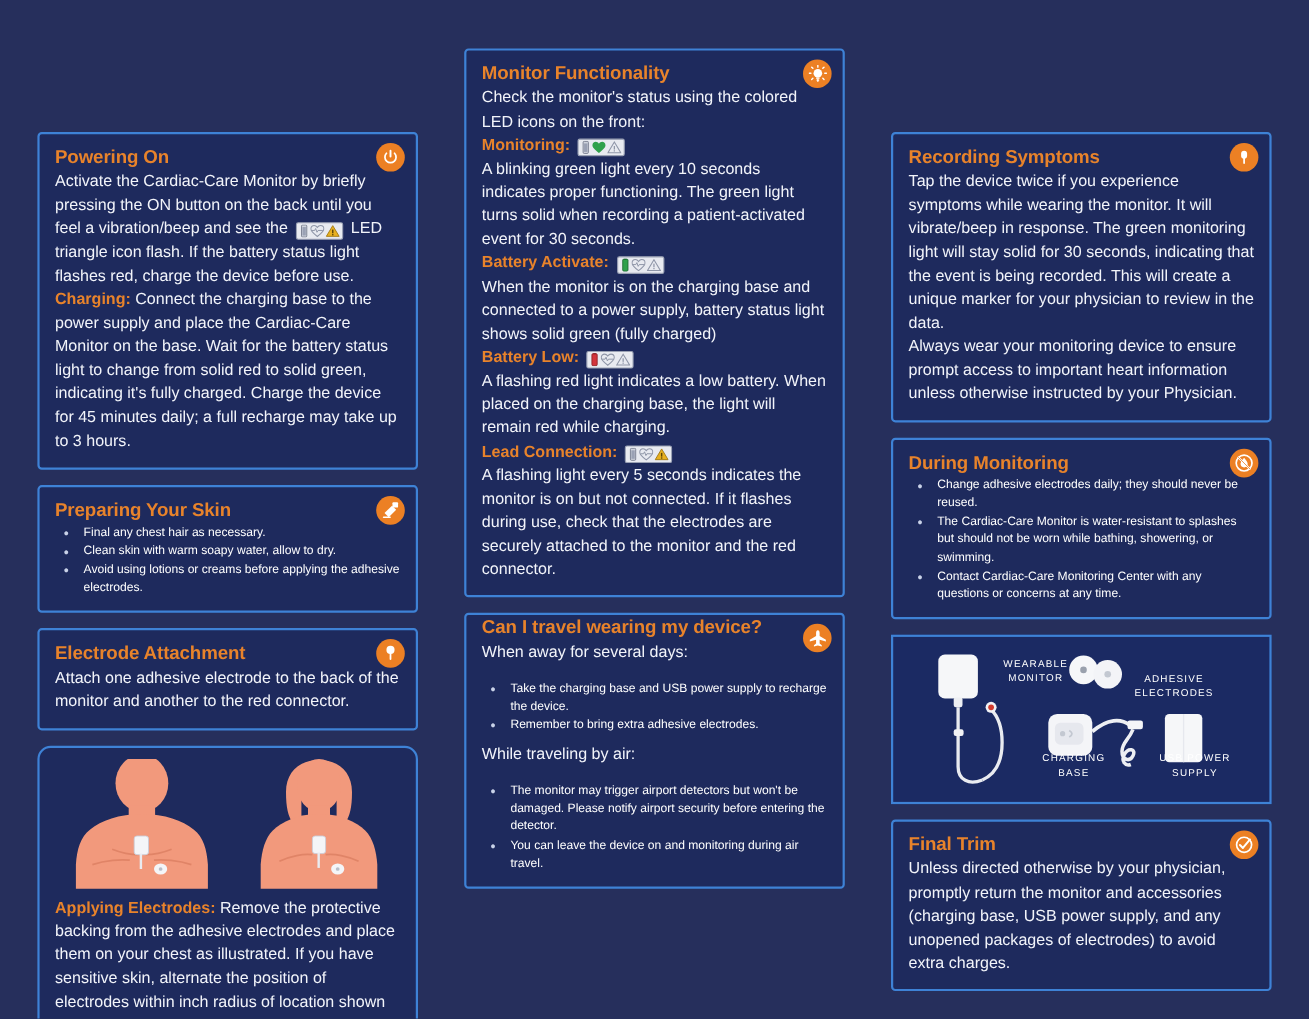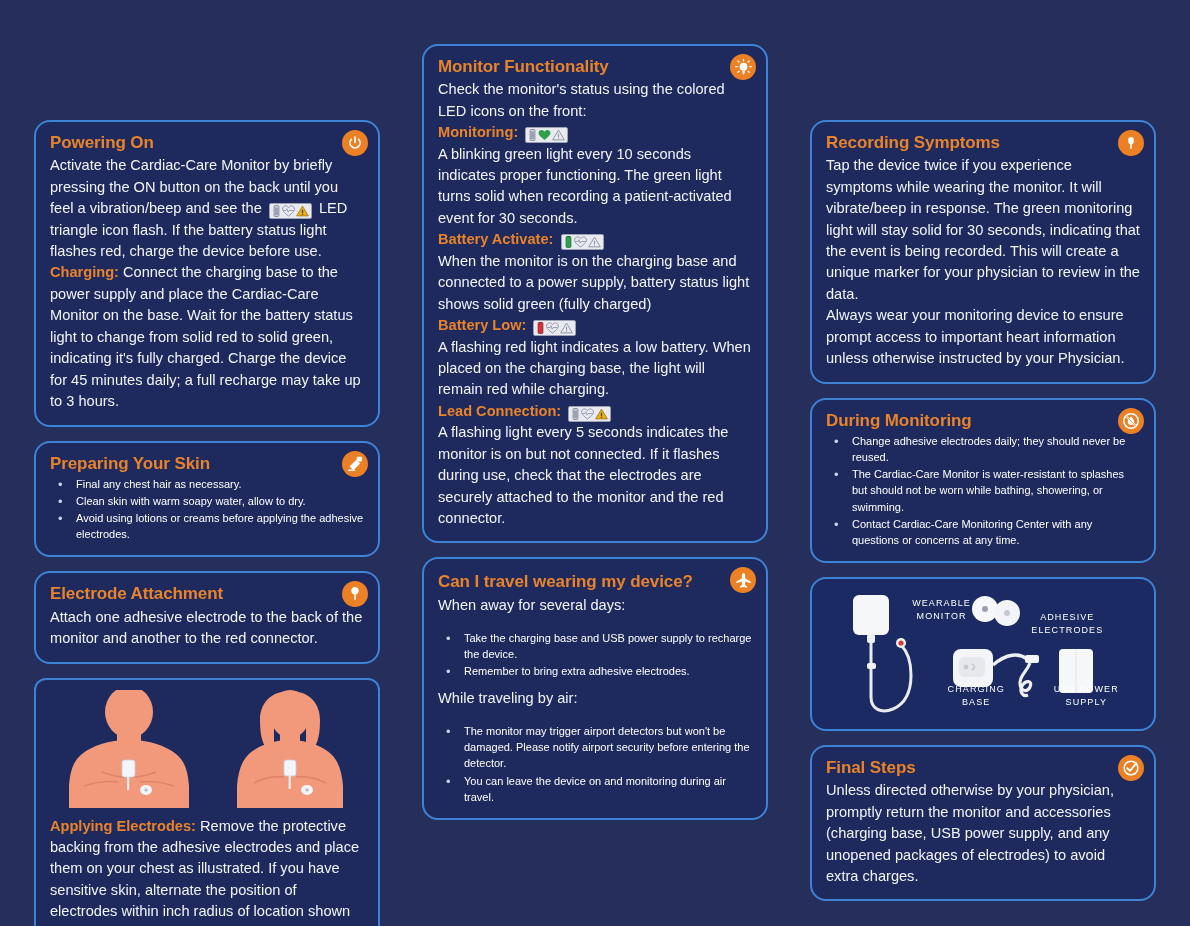--- a/index.html
+++ b/index.html
@@ -39,21 +39,21 @@
     width: 346px;
     gap: 14px;
   }
   .col-left  { padding-top: 120px; }
   .col-mid   { padding-top: 44px; }
   .col-right { padding-top: 120px; }
 
   .card {
     position: relative;
     border: 2px solid #3E82D6;
-    border-radius: 16px;
+    border-radius: 4px;
     background: #1E2A5D;
     padding: 10px 14px 12px 14px;
     box-sizing: border-box;
   }
   .card-title {
     color: #E8832B;
     font-weight: bold;
     font-size: 17px;
     line-height: 1.25;
     margin: 0 0 2px 0;
@@ -139,21 +139,21 @@
     gap: 16px;
     padding: 10px 0 4px 0;
   }
   .figure-text {
     padding: 2px 14px 0 14px;
   }
 
   
   .acc-card {
     border: 2px solid #3E82D6;
-    border-radius: 16px;
+    border-radius: 0;
     background: #1B2A63;
     padding: 8px 10px;
     box-sizing: border-box;
   }
   .acc-inner {
     position: relative;
     width: 100%;
     height: 134px;
   }
   .acc-label {
@@ -366,21 +366,21 @@
             <svg width="13" height="12" viewBox="0 0 16 14">
                 <path d="M8 1 L15.2 13 L0.8 13 Z" fill="#E8B020" stroke="#A07710" stroke-width="1"></path>
                 <rect x="7.2" y="5.4" width="1.6" height="4.2" fill="#5c4608"></rect>
                 <rect x="7.2" y="10.4" width="1.6" height="1.5" fill="#5c4608"></rect>
               </svg>
           </span>
         </p>
         <p class="body-text">A flashing light every 5 seconds indicates the monitor is on but not connected. If it flashes during use, check that the electrodes are securely attached to the monitor and the red connector.</p>
       </div>
 
-      <div class="card" style="padding-top:12px;">
+      <div class="card" style="padding-top:0;">
         <div class="card-icon">
           <svg width="17" height="17" viewBox="0 0 20 20">
             <path d="M10 1.2 C11.2 1.2 11.9 2.4 11.9 4.2 L11.9 7.4 L18.6 11.4 L18.6 13.2 L11.9 11.2 L11.9 15.4 L14.2 17.1 L14.2 18.6 L10 17.5 L5.8 18.6 L5.8 17.1 L8.1 15.4 L8.1 11.2 L1.4 13.2 L1.4 11.4 L8.1 7.4 L8.1 4.2 C8.1 2.4 8.8 1.2 10 1.2 Z" fill="#fff"></path>
           </svg>
         </div>
         <h2 class="card-title">Can I travel wearing my device?</h2>
         <p class="body-text" style="margin-top:0;">When away for several days:</p>
         <ul class="bullets" style="margin-top:14px;">
           <li>Take the charging base and USB power supply to recharge the device.</li>
           <li>Remember to bring extra adhesive electrodes.</li>
@@ -472,19 +472,19 @@
         </div>
       </div>
 
       <div class="card">
         <div class="card-icon">
           <svg width="18" height="18" viewBox="0 0 20 20">
             <circle cx="10" cy="10" r="7.6" fill="none" stroke="#fff" stroke-width="1.7"></circle>
             <path d="M5.8 10.2 L8.8 13.2 L16 4.6" fill="none" stroke="#fff" stroke-width="2" stroke-linecap="round" stroke-linejoin="round"></path>
           </svg>
         </div>
-        <h2 class="card-title">Final Steps</h2>
+        <h2 class="card-title">Final Trim</h2>
         <p class="body-text">Unless directed otherwise by your physician, promptly return the monitor and accessories (charging base, USB power supply, and any unopened packages of electrodes) to avoid extra charges.</p>
       </div>
     </div>
 
   </div>
 </div>
 
 </body></html>

